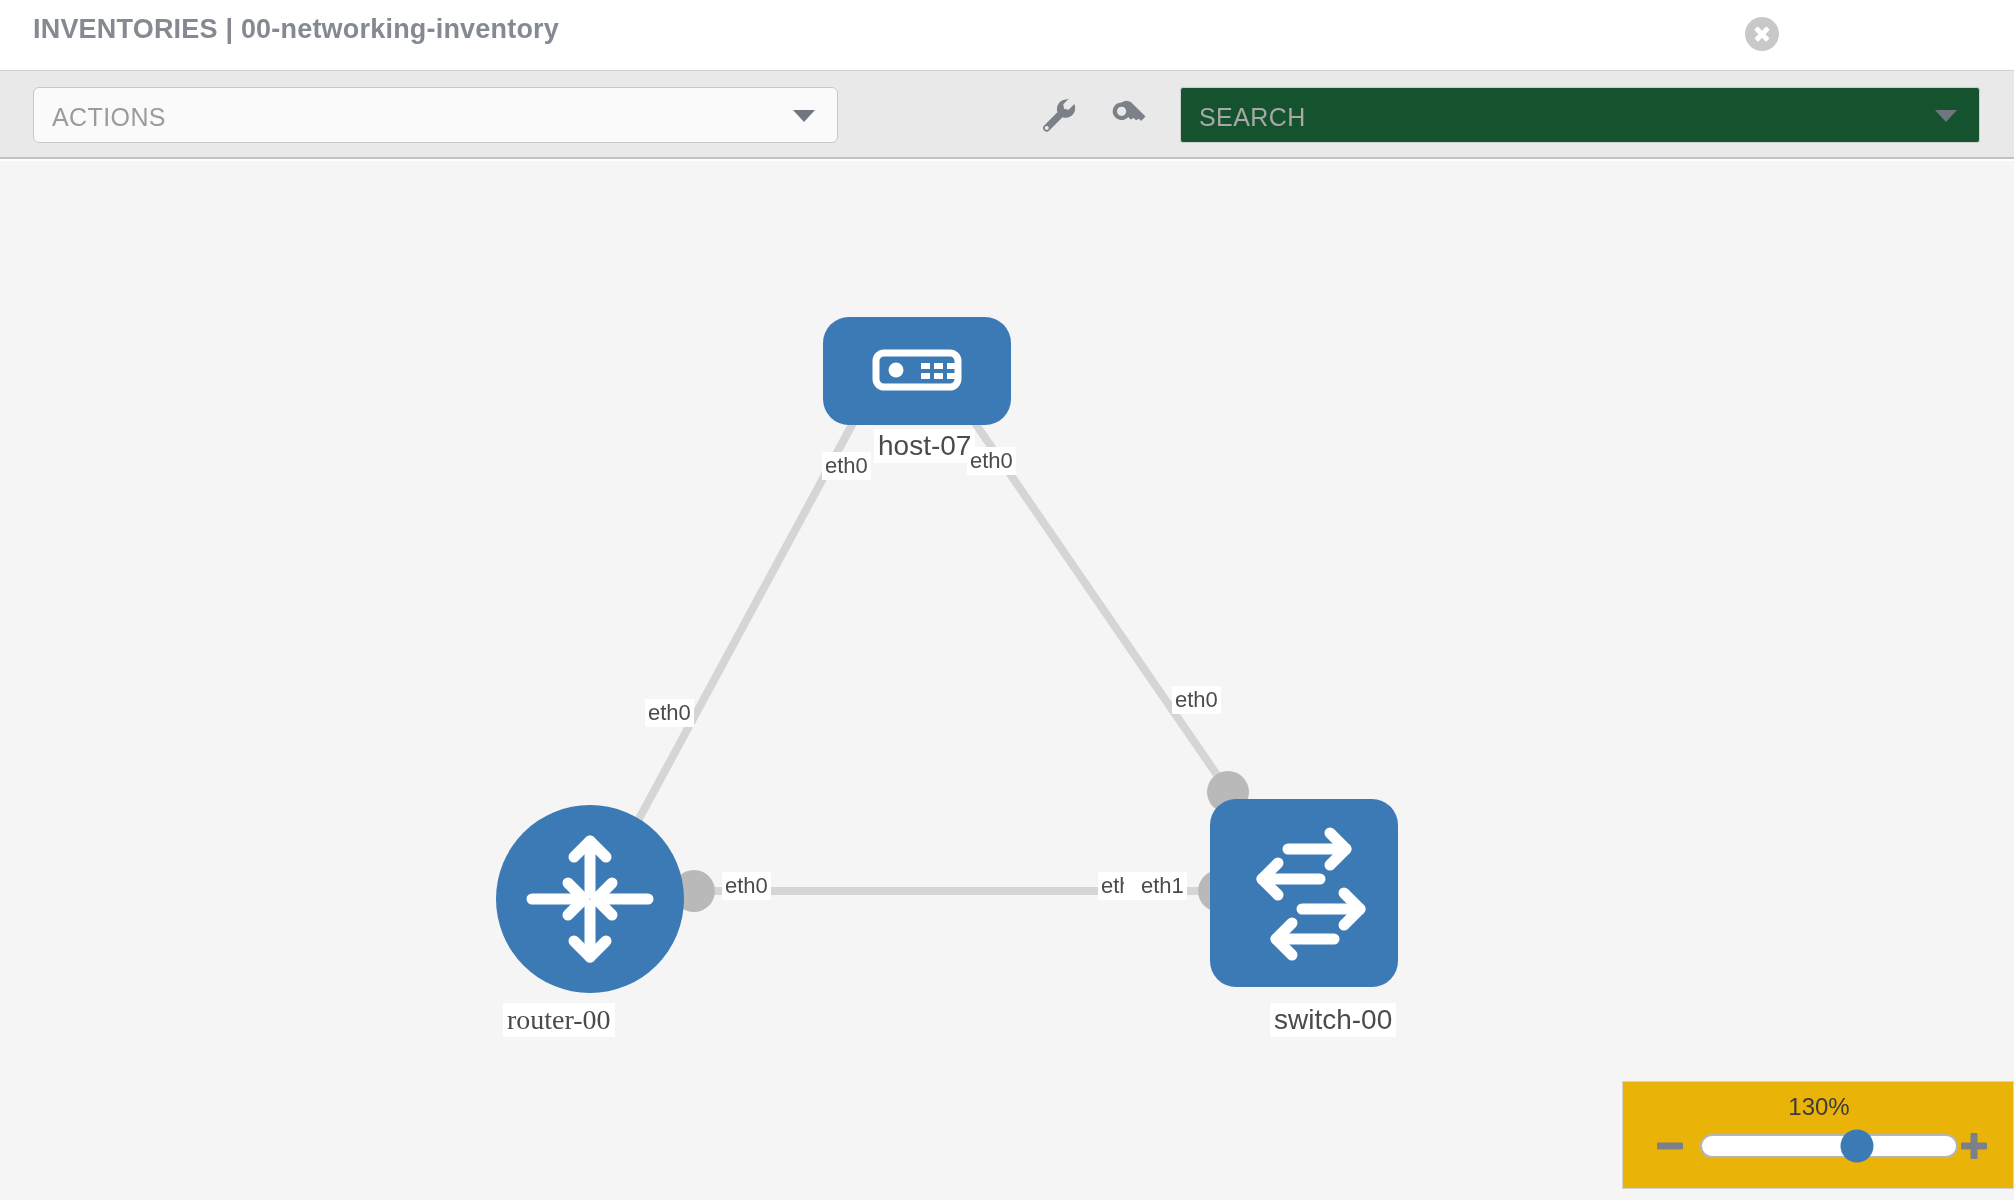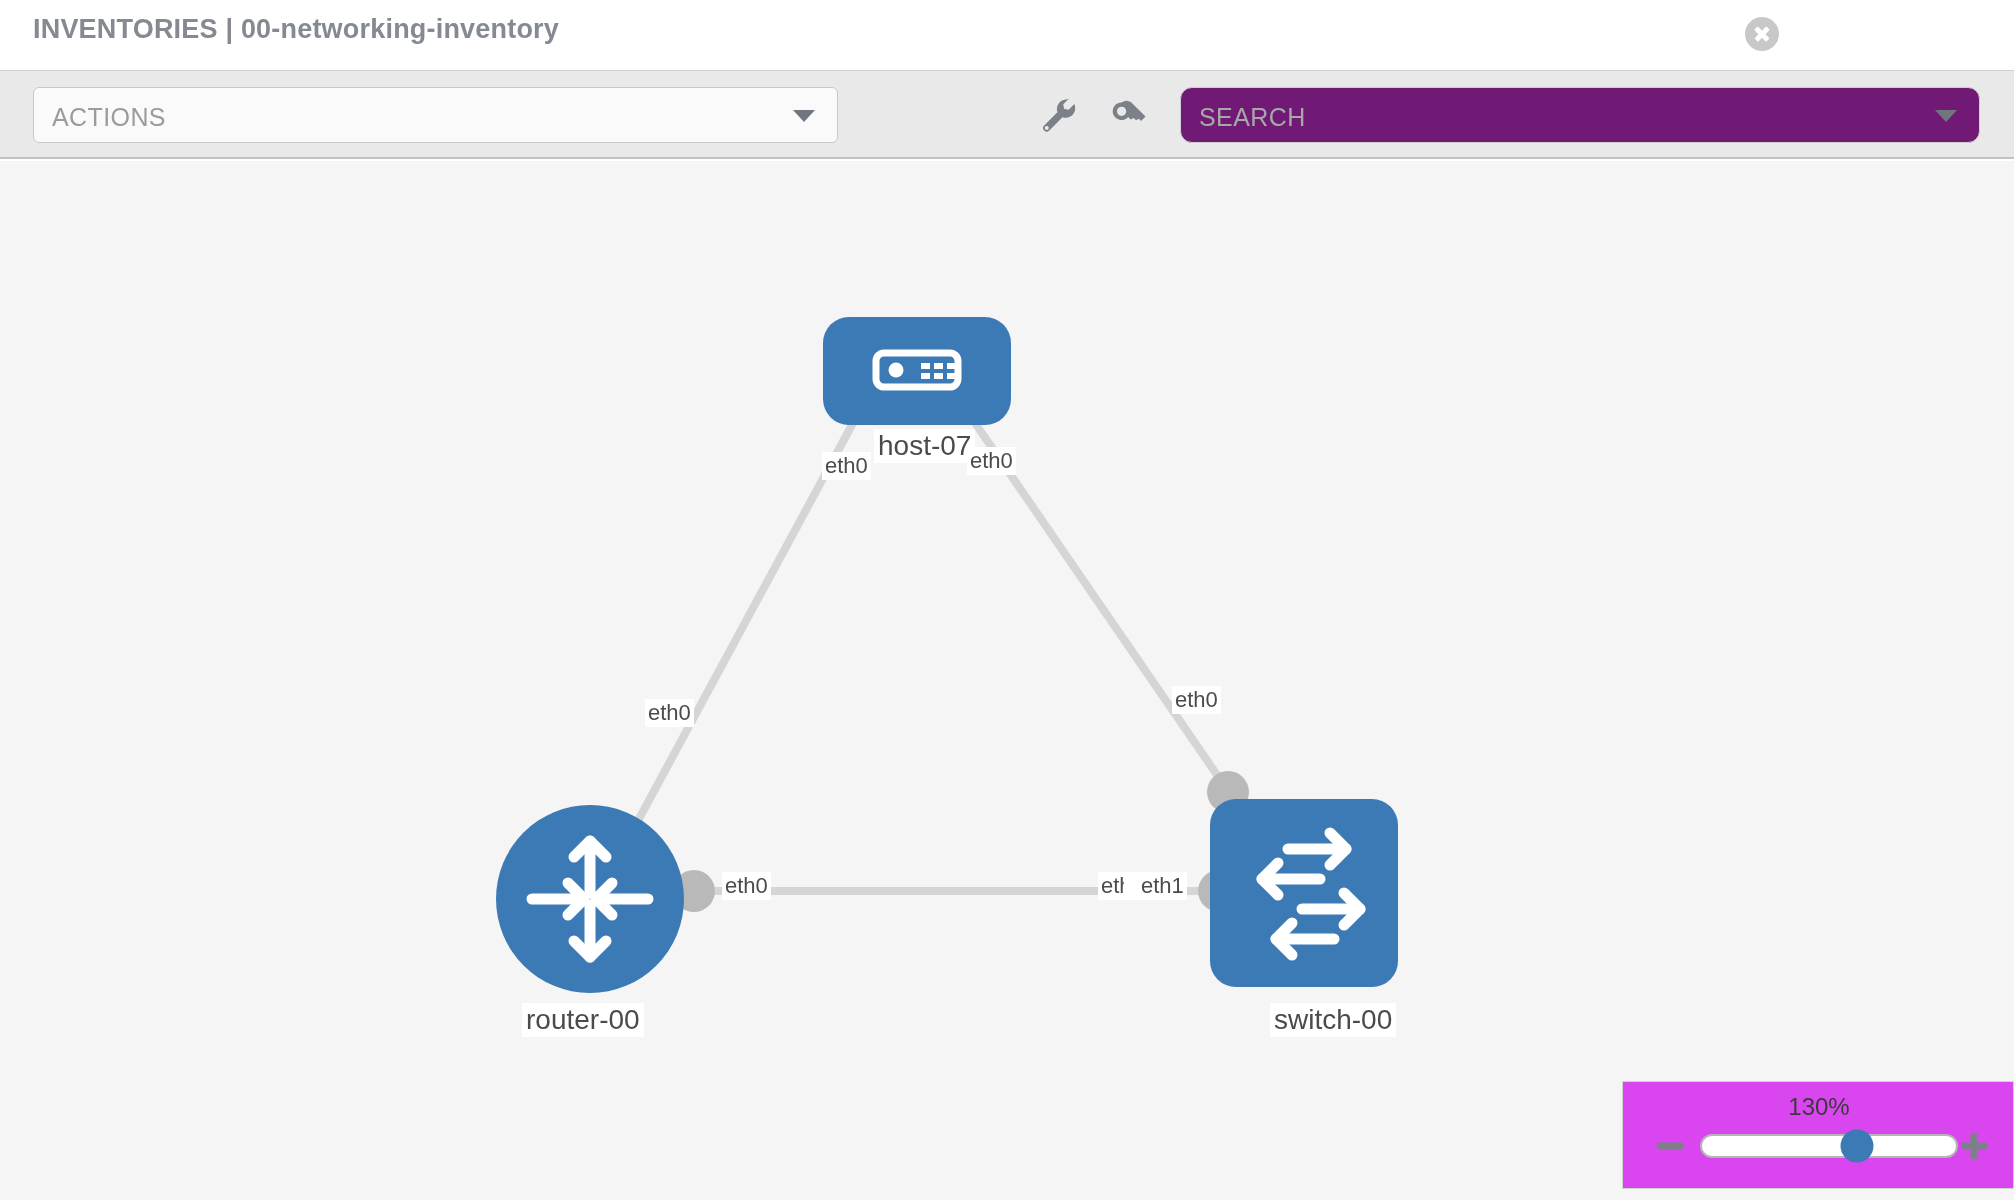--- a/index.html
+++ b/index.html
@@ -71,23 +71,23 @@
     width: 44px; height: 44px;
     cursor: pointer;
   }
   .tool-icon svg { display: block; width: 44px; height: 44px; }
   #wrench-icon { left: 1036px; }
   #key-icon    { left: 1106px; }
 
   .search-box {
     position: absolute; left: 1180px; top: 16px;
     width: 800px; height: 56px;
-    background: #701a75;
+    background: #14532d;
     border: 1px solid #cfcfcf;
-    border-radius: 12px;
+    border-radius: 3px;
     cursor: text;
   }
   .search-label {
     position: absolute; left: 18px; top: 15px;
     font-size: 25px; color: #a8a8a8; letter-spacing: 0.4px;
   }
 
   
   .canvas {
     position: absolute; left: 0; top: 161px;
@@ -145,21 +145,21 @@
     background: #ffffff;
     padding: 1px 3px;
     white-space: nowrap;
     text-align: center;
   }
 
   
   .zoom-panel {
     position: absolute; left: 1622px; top: 1081px;
     width: 392px; height: 108px;
-    background: #d946ef;
+    background: #eab308;
     border: 1px solid #d3d3d3;
   }
   .zoom-value {
     position: absolute; top: 11px; left: 0; width: 392px;
     text-align: center;
     font-size: 24px; color: #3b3b3b;
   }
   .zoom-minus, .zoom-plus {
     position: absolute; top: 47px;
     width: 34px; height: 34px;
@@ -279,21 +279,21 @@
           <polyline points="68,64 52,80 68,96"></polyline>
           <line x1="92" y1="110" x2="150" y2="110"></line>
           <polyline points="134,94 150,110 134,126"></polyline>
           <line x1="124" y1="140" x2="66" y2="140"></line>
           <polyline points="82,124 66,140 82,156"></polyline>
         </g>
       </svg>
     </div>
 
     <div class="node-label" style="left:874px; top:268px;">host-07</div>
-    <div class="node-label" style="left:522px; top:842px;">router-00</div>
+    <div class="node-label" style="left:503px; top:842px;font-family:Liberation Serif, serif;">router-00</div>
     <div class="node-label" style="left:1270px; top:842px;">switch-00</div>
 
     <div class="if-label" style="left:822px; top:291px;">eth0</div>
     <div class="if-label" style="left:967px; top:286px;">eth0</div>
     <div class="if-label" style="left:645px; top:538px;">eth0</div>
     <div class="if-label" style="left:1172px; top:525px;">eth0</div>
     <div class="if-label" style="left:722px; top:711px;">eth0</div>
     <div class="if-label" style="left:1098px; top:711px;">eth</div>
     <div class="if-label" style="left:1124px; top:711px;padding-left:17px;">eth1</div>
   </div>

